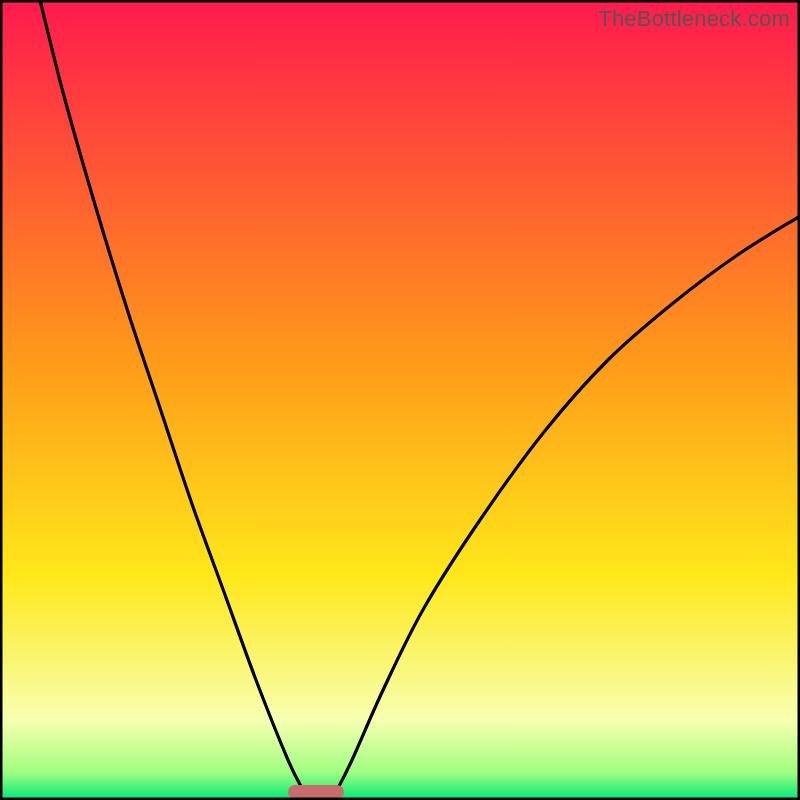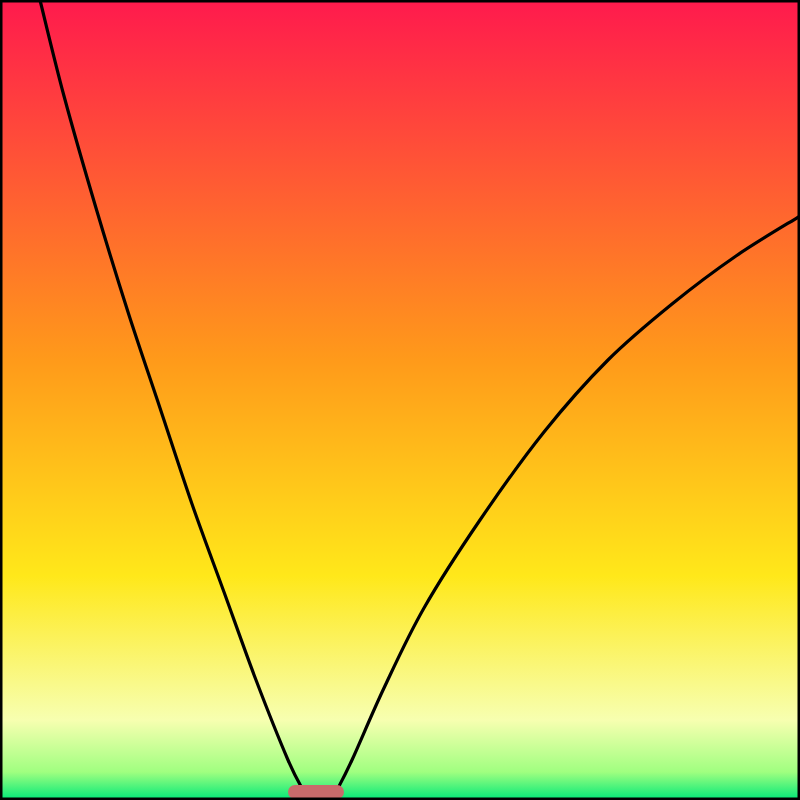--- a/index.html
+++ b/index.html
@@ -44,13 +44,14 @@
           <stop offset="96.5%" stop-color="#a0ff80"></stop>
           <stop offset="100%" stop-color="#00e878"></stop>
         </linearGradient>
       </defs>
       <rect x="0" y="0" width="800" height="800" fill="url(#bg-grad)"></rect>
       <path d="M 40 0 C 44 16, 54.666666666666664 61.333333333333336, 64 96 C 73.33333333333333 130.66666666666666, 85.33333333333333 172, 96 208 C 106.66666666666667 244, 117.33333333333333 278.6666666666667, 128 312 C 138.66666666666666 345.3333333333333, 149.33333333333334 376, 160 408 C 170.66666666666666 440, 181.33333333333331 473.3333333333333, 192 504 C 202.66666666666669 534.6666666666666, 213.33333333333337 562.6666666666666, 224.00000000000003 592 C 234.66666666666669 621.3333333333334, 245.33333333333334 652, 256 680 C 266.6666666666667 708, 280 741.3333333333334, 288 760 C 296 778.6666666666666, 301.3333333333333 786.6666666666666, 304 792" fill="none" stroke="#000000" stroke-width="3.2" stroke-linecap="round"></path>
       <path d="M 336 792 C 338.6666666666667 786.6666666666666, 344 777.3333333333334, 352 760 C 360 742.6666666666666, 372 713.3333333333334, 384 688 C 396 662.6666666666666, 408 636, 424 608 C 440 580, 460 549.3333333333334, 480 520 C 500 490.6666666666667, 522.6666666666666 458.6666666666667, 544 432 C 565.3333333333334 405.3333333333333, 586.6666666666666 381.33333333333326, 608 359.99999999999994 C 629.3333333333334 338.66666666666663, 650.6666666666666 321.3333333333333, 672 304 C 693.3333333333334 286.6666666666667, 714.6666666666666 270.6666666666667, 736 256 C 757.3333333333334 241.33333333333334, 789.3333333333334 222.66666666666666, 800 216" fill="none" stroke="#000000" stroke-width="3.2" stroke-linecap="round"></path>
       <rect x="288" y="785" width="56" height="14" rx="7" ry="7" fill="#c96b6b"></rect>
       <rect x="1" y="1" width="798" height="798" fill="none" stroke="#000000" stroke-width="3"></rect>
     </svg>
+  <div class="watermark">TheBottleneck.com</div>
 </div>
 
 </body></html>

